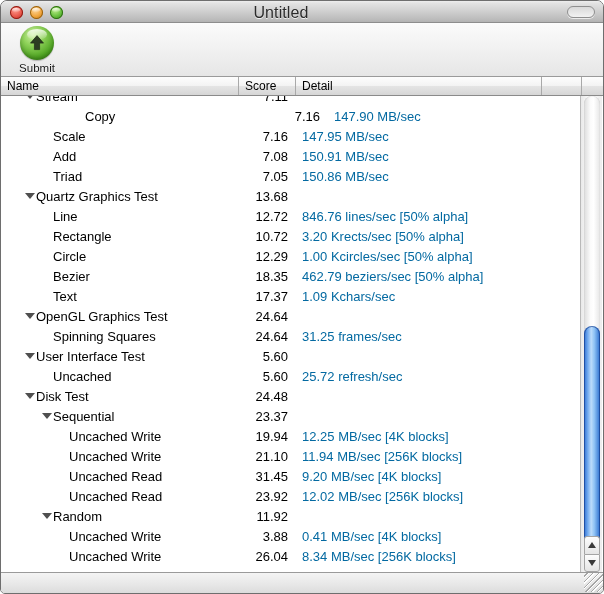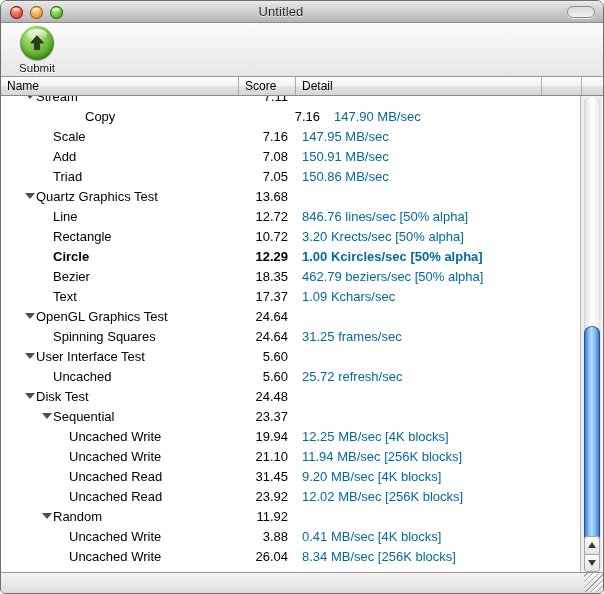--- a/index.html
+++ b/index.html
@@ -22,21 +22,21 @@
 
   
   #titlebar {
     position:absolute; left:0; top:0; width:604px; height:22px;
     background:linear-gradient(to bottom,#eeeeee 0%,#e3e3e3 10%,#cfcfcf 50%,#bdbdbd 85%,#b2b2b2 100%);
     border-bottom:1px solid #8d8d8d;
     border-radius:6px 6px 0 0;
   }
   #title {
     position:absolute; left:0; top:3px; width:560px;
-    text-align:center; font-size:13px; color:#2b2b2b;
+    text-align:center; font-size:16px; color:#2b2b2b;
     letter-spacing:0.1px;
     text-shadow:0 1px 0 rgba(255,255,255,0.75);
   }
   .tl-group { position:absolute; left:9px; top:5px; display:flex; gap:7px; }
   .tl {
     width:13px; height:13px; border-radius:50%;
     position:relative;
   }
   .tl::after {
     content:""; position:absolute; left:2px; top:1.5px;
@@ -264,21 +264,21 @@
         <div class="row lvl2" style="top: 120px; position: absolute;">
           <div class="cell-name">Line</div>
           <div class="cell-score">12.72</div>
           <div class="cell-detail">846.76 lines/sec [50% alpha]</div>
         </div>
         <div class="row lvl2" style="top: 140px; position: absolute;">
           <div class="cell-name">Rectangle</div>
           <div class="cell-score">10.72</div>
           <div class="cell-detail">3.20 Krects/sec [50% alpha]</div>
         </div>
-        <div class="row lvl2" style="top: 160px; position: absolute; font-weight: bold;">
+        <div class="row lvl2" style="top: 160px; position: absolute;">
           <div class="cell-name">Circle</div>
           <div class="cell-score">12.29</div>
           <div class="cell-detail">1.00 Kcircles/sec [50% alpha]</div>
         </div>
         <div class="row lvl2" style="top: 180px; position: absolute;">
           <div class="cell-name">Bezier</div>
           <div class="cell-score">18.35</div>
           <div class="cell-detail">462.79 beziers/sec [50% alpha]</div>
         </div>
         <div class="row lvl2" style="top: 200px; position: absolute; padding-left: 44px;">

